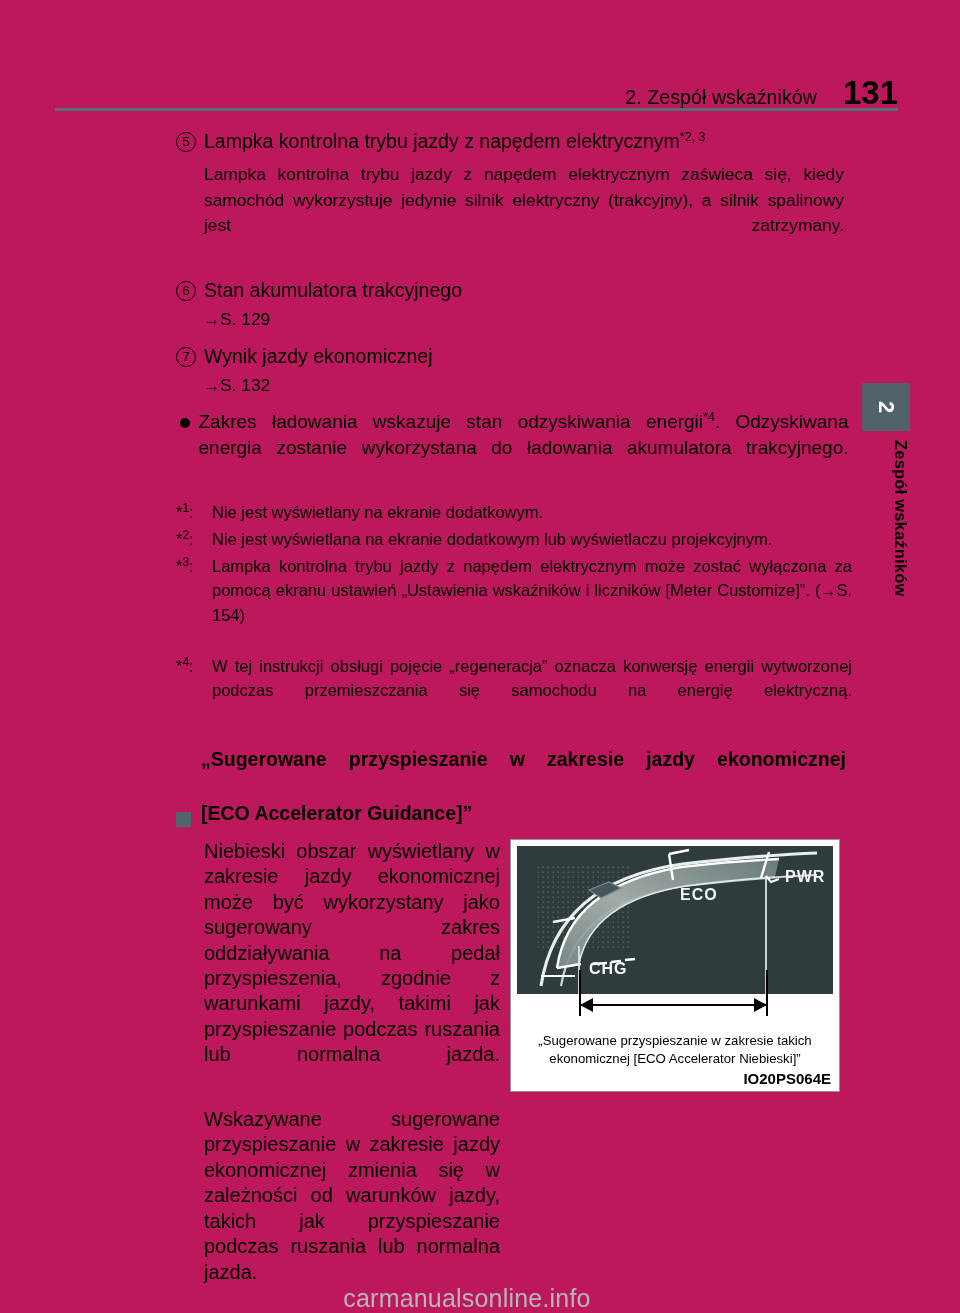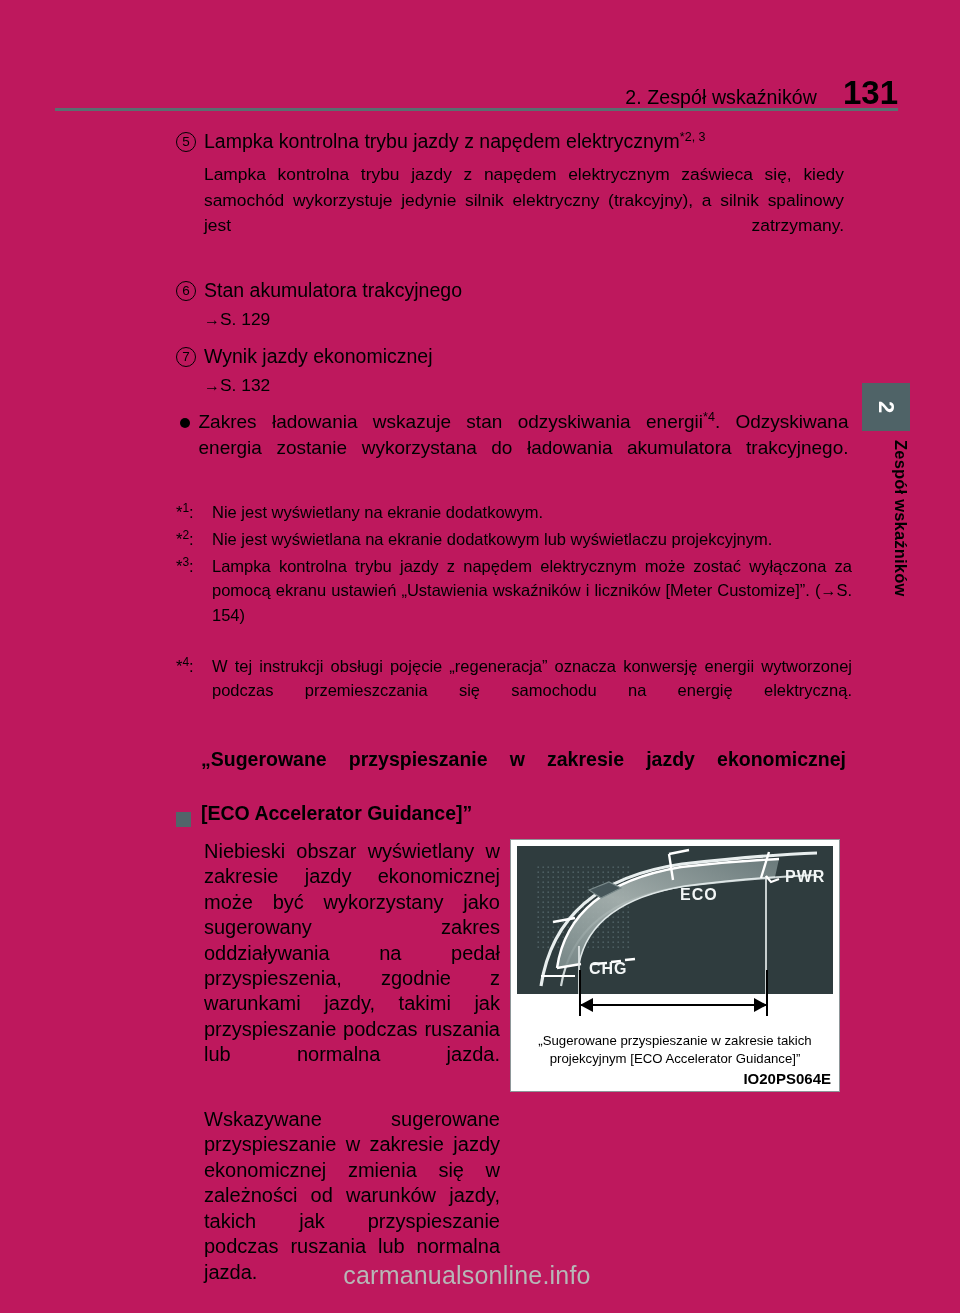--- a/index.html
+++ b/index.html
@@ -321,21 +321,21 @@
   .arrowhead.l {
     left: 63px;
     border-right: 13px solid #000;
   }
 
   
   .watermark {
     position: absolute;
     left: 0;
     right: 0;
-    bottom: 23px;
+    bottom: 0;
     text-align: center;
     font-size: 25px;
     color: #b7b7b7;
     letter-spacing: 0.2px;
     padding-right: 26px;
   }
 </style>
 </head>
 <body>
 
@@ -474,21 +474,21 @@
           <div class="range-arrow">
             <div class="tick left"></div>
             <div class="tick right"></div>
             <div class="arrowline"></div>
             <div class="arrowhead l"></div>
             <div class="arrowhead r"></div>
           </div>
 
           <div class="fig-caption">
             <div>„Sugerowane przyspieszanie w zakresie takich</div>
-            <div>projekcyjnym [ECO Accelerator Guidance]”</div>
+            <div>ekonomicznej [ECO Accelerator Niebieski]”</div>
           </div>
           <div class="fig-code">IO20PS064E</div>
         </div>
       </div>
     </div>
 
   </div>
 
   <div class="watermark">carmanualsonline.info</div>
 

